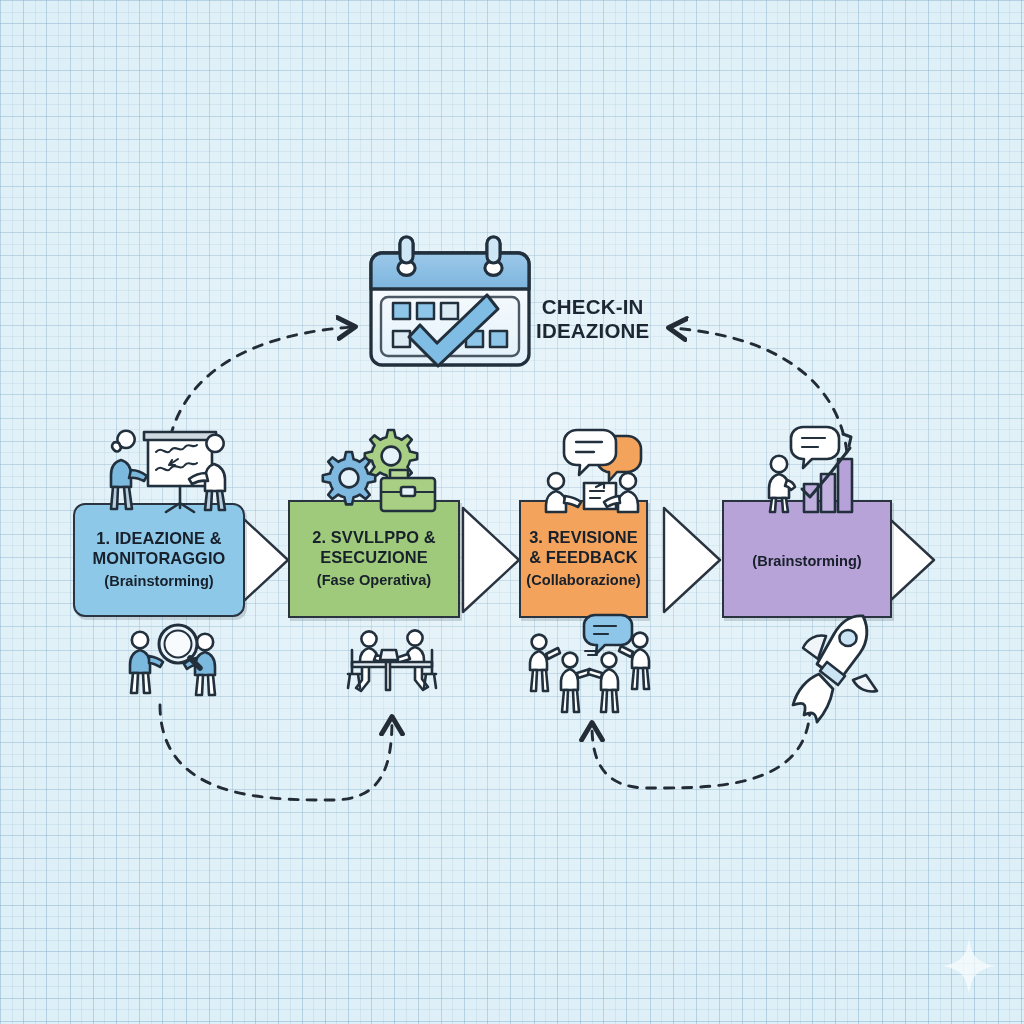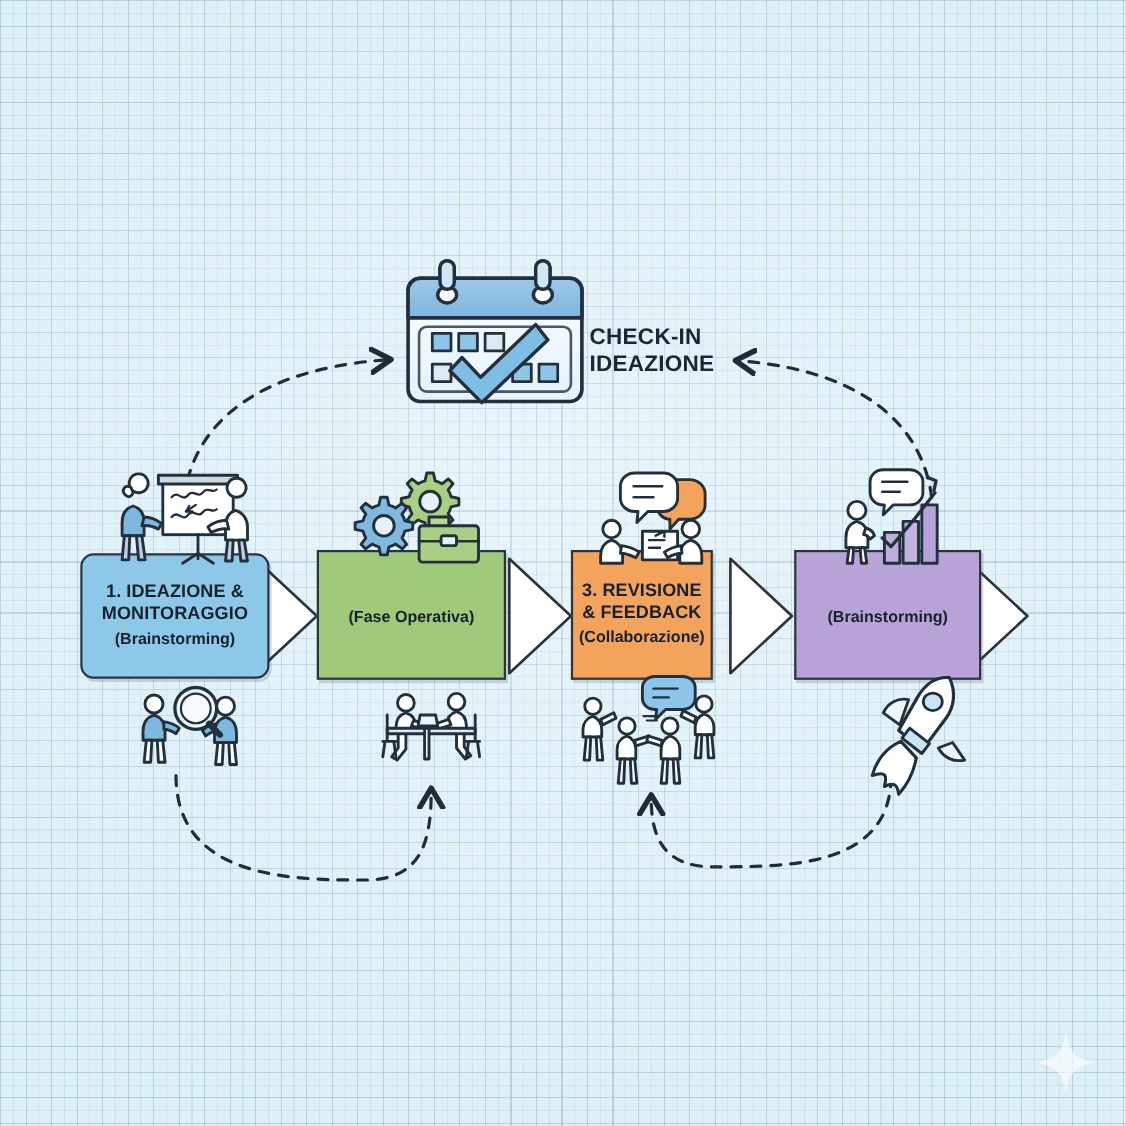--- a/index.html
+++ b/index.html
@@ -87,36 +87,40 @@
 
   <div class="step" style="left:73px;top:503px;width:172px;height:114px;background:#8ec8e8;border-radius:12px;">
     <div class="t1">
       <span>1. IDEAZIONE &amp;</span><br>
       <span>MONITORAGGIO</span>
     </div>
     <div class="t2">(Brainstorming)</div>
   </div>
 
   <div class="step" style="left:288px;top:500px;width:172px;height:118px;background:#9fca7c;">
+    <div class="t1">
+      <span>2. SVVLLPPO &amp;</span><br>
+      <span>ESECUZIONE</span>
+    </div>
     <div class="t2">(Fase Operativa)</div>
   </div>
 
   <div class="step" style="left:519px;top:500px;width:129px;height:118px;background:#f4a35c;">
     <div class="t1">
       <span>3. REVISIONE</span><br>
       <span>&amp; FEEDBACK</span>
     </div>
     <div class="t2">(Collaborazione)</div>
   </div>
 
   <div class="step" style="left:722px;top:500px;width:170px;height:118px;background:#b8a3d8;">
     <div class="t2">(Brainstorming)</div>
   </div>
 
-  <div class="lbl-checkin" style="left:536px;top:295px;">
+  <div class="lbl-checkin" style="left:536px;top:295px;text-align:center;">
     <div>CHECK-IN</div>
     <div>IDEAZIONE</div>
   </div>
 
   <svg id="svg-fg" class="svg-layer" viewBox="0 0 1024 1024">
     <g stroke="#22303d" stroke-linejoin="round" stroke-linecap="round">
 
       <g>
 
         <g fill="#cfe6f6" stroke-width="3.1">

